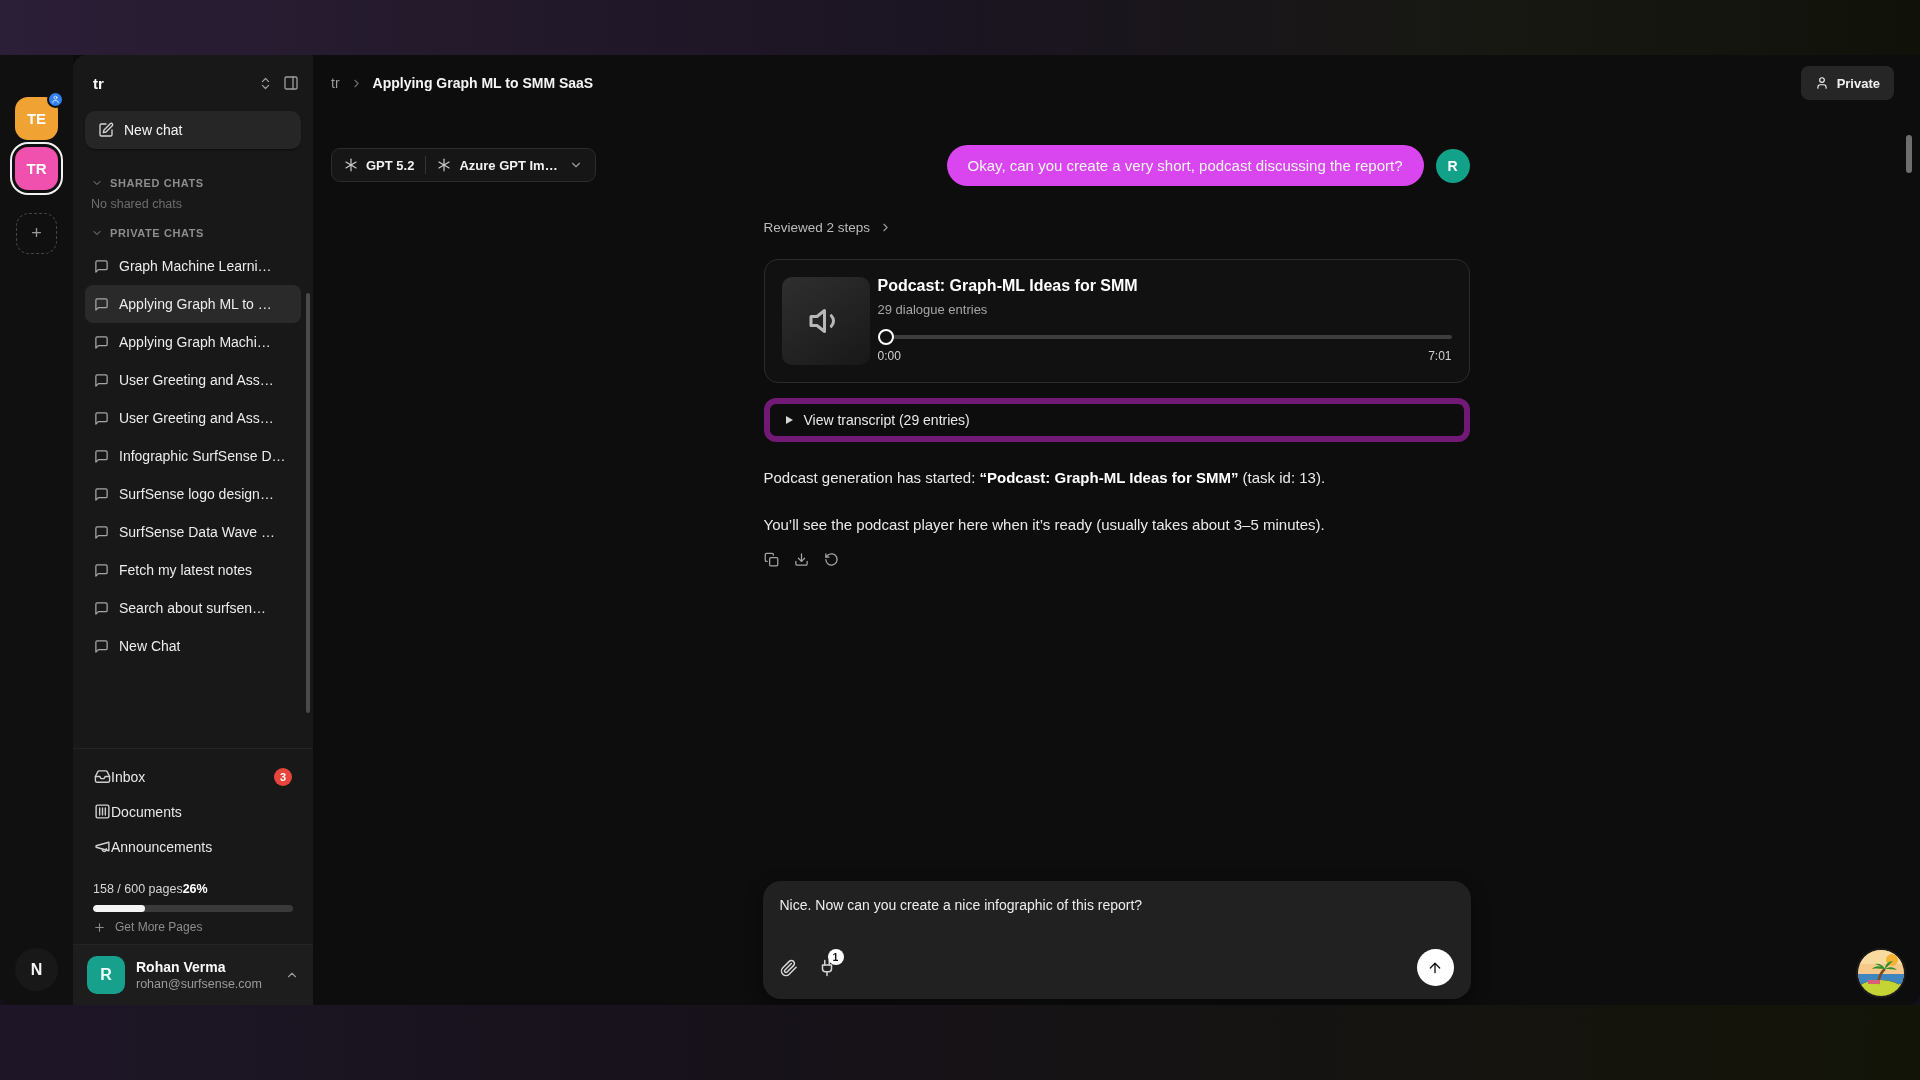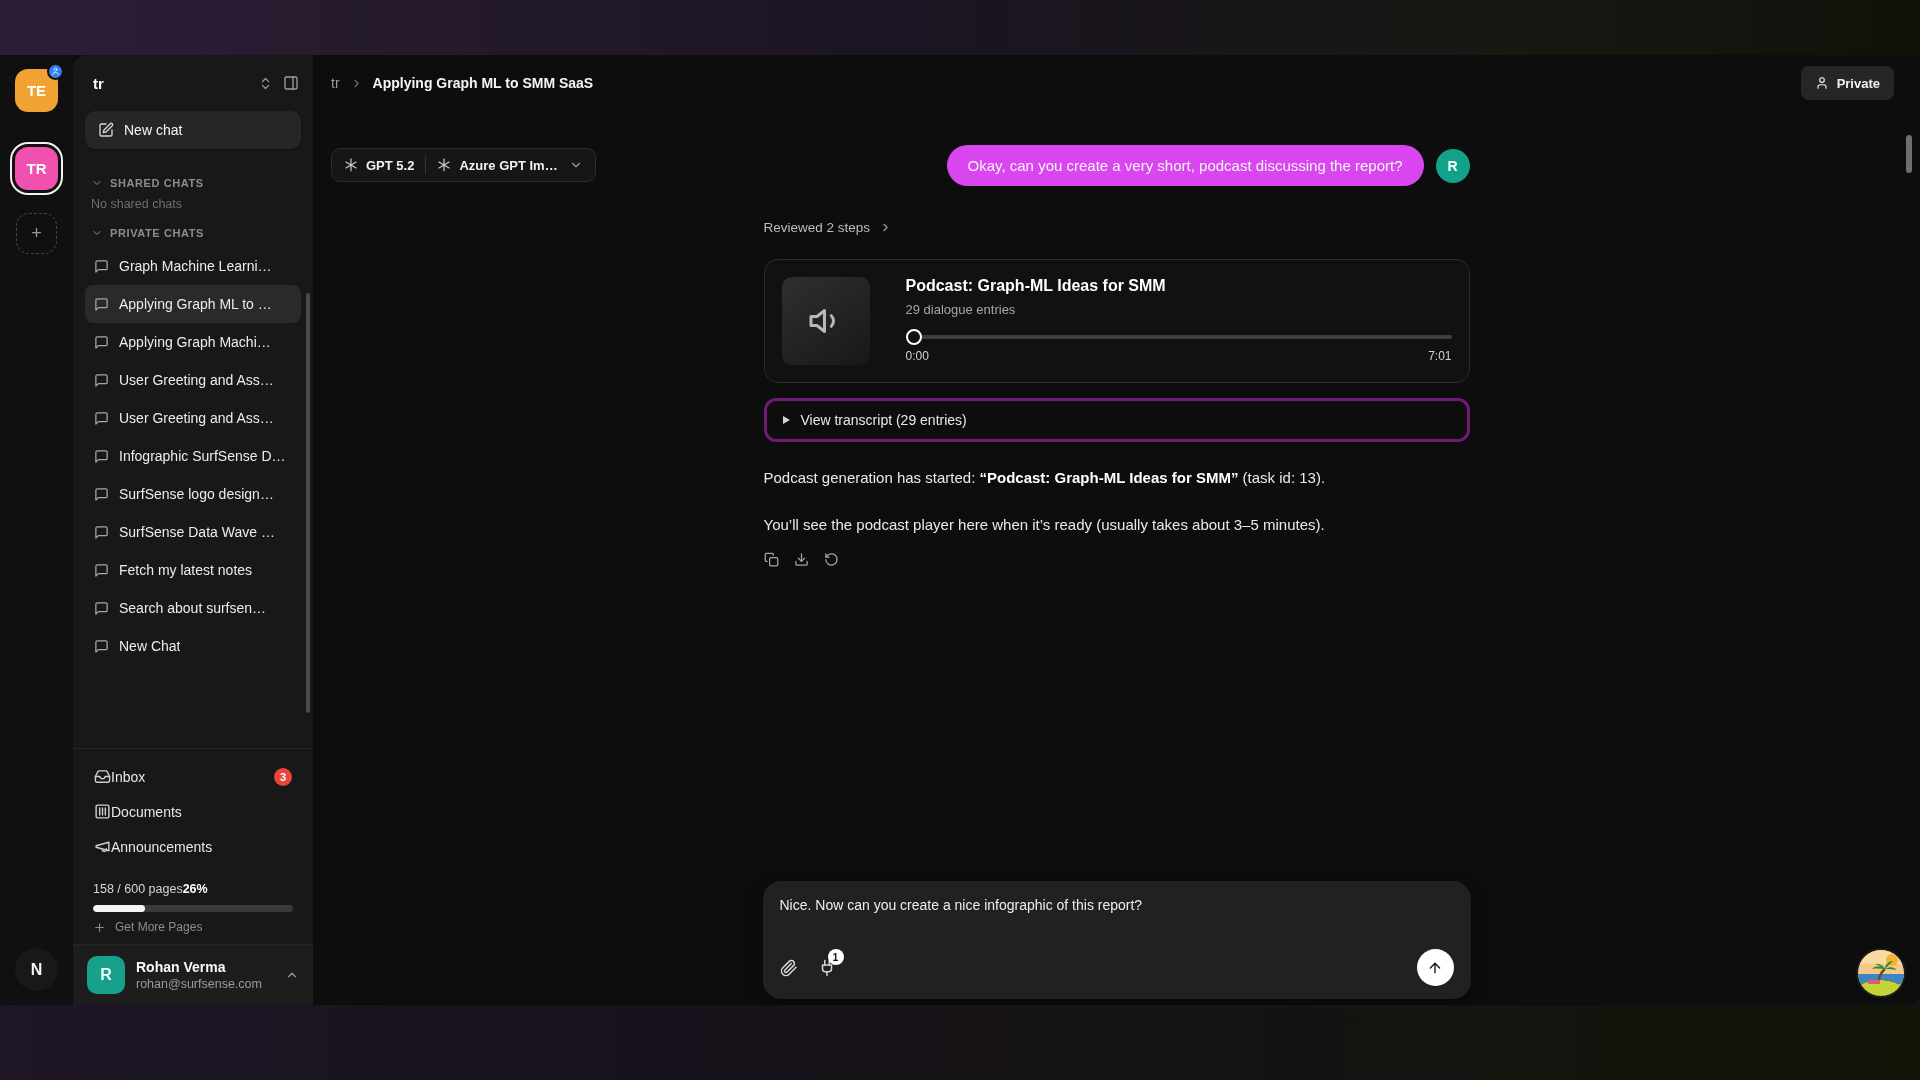--- a/index.html
+++ b/index.html
@@ -14,21 +14,21 @@
   .band-bottom { position:absolute; top:1005px; left:0; width:1920px; height:75px;
     background:linear-gradient(90deg,#1e1627 0%,#17121b 35%,#131408 100%); }
 
   .app { position:absolute; top:55px; left:0; width:1920px; height:950px; background:#0c0c0c;
     border-radius:0 0 14px 14px; overflow:hidden; }
 
   
   .rail { position:absolute; left:0; top:0; width:73px; height:100%; background:#101010; }
   .rail-avatar { position:absolute; left:15px; width:43px; height:43px; border-radius:13px;
     display:flex; align-items:center; justify-content:center; font-weight:700; font-size:15px; color:#fff; }
-  .rail-avatar.te { top:14px; background:#f0a232; }
+  .rail-avatar.te { top:42px; background:#f0a232; }
   .rail-avatar.tr { top:92px; background:#f050ae; box-shadow:0 0 0 3px #101010, 0 0 0 5px #f2f2f2; }
   .rail-badge { position:absolute; top:-6px; right:-6px; width:17px; height:17px; border-radius:50%;
     background:#2f7ff0; border:2px solid #101010; display:flex; align-items:center; justify-content:center; color:#fff; }
   .rail-add { position:absolute; left:16px; top:158px; width:41px; height:41px; border-radius:13px;
     border:1.5px dashed #454545; color:#9a9a9a; font-size:18px; display:flex; align-items:center; justify-content:center; }
   .rail-logo { position:absolute; left:15px; bottom:14px; width:43px; height:43px; border-radius:50%;
     background:#181818; color:#f5f5f5; font-weight:700; font-size:16px; display:flex; align-items:center; justify-content:center; }
 
   
   .sidebar { position:absolute; left:73px; top:0; bottom:0; width:240px; background:#181818;
@@ -91,40 +91,40 @@
   .chat-col { width:706px; margin:0 auto; position:relative; }
   .user-row { display:flex; justify-content:flex-end; align-items:center; gap:12px; padding-top:34px; }
   .bubble { background:#d946ef; border-radius:24px; padding:12px 21px; font-size:15px; color:#f5f5f5; }
   .user-avatar { width:34px; height:34px; border-radius:50%; background:#12a189; color:#fff; font-weight:700;
     font-size:14px; display:flex; align-items:center; justify-content:center; flex:0 0 auto; }
 
   .reviewed { display:flex; align-items:center; gap:9px; color:#bcbcbc; font-size:13.5px; margin-top:34px; }
   .reviewed .rv-chev { color:#9c9c9c; }
 
   .podcast-card { margin-top:24px; border:1px solid #2c2c2c; border-radius:14px; background:#111111; padding:17px; }
-  .pc-top { display:flex; gap:36px; }
+  .pc-top { display:flex; gap:8px; }
   .pc-tile { width:88px; height:88px; border-radius:10px; background:linear-gradient(145deg,#2f2f2f,#181818);
     display:flex; align-items:center; justify-content:center; color:#b8b8b8; flex:0 0 auto; }
   .pc-info { flex:1; min-width:0; }
   .pc-title { font-size:16px; font-weight:700; color:#ffffff; }
   .pc-sub { font-size:13px; color:#a6a6a6; margin-top:7px; }
   .pc-slider { margin-top:11px; position:relative; height:18px; display:flex; align-items:center; }
   .pc-track { height:4px; width:100%; background:#3d3d3d; border-radius:2px; }
   .pc-thumb { position:absolute; left:0; width:16px; height:16px; border-radius:50%; background:#111;
     border:2.5px solid #ffffff; }
   .pc-times { display:flex; justify-content:space-between; font-size:12px; color:#d2d2d2; margin-top:3px; }
   .pc-controls { display:flex; align-items:center; gap:15px; margin-top:15px; }
   .play-btn { background:#ffffff; color:#0a0a0a; border-radius:9px; height:36px; padding:0 17px;
     display:flex; align-items:center; gap:9px; font-size:14px; font-weight:600; }
   .vol { display:flex; align-items:center; gap:11px; color:#b8b8b8; }
   .vol-bar { width:88px; height:4px; border-radius:2px; background:#8e8e8e; }
   .download-btn { margin-left:auto; background:#161616; border:1px solid #343434; border-radius:9px; height:36px;
     padding:0 15px; display:flex; align-items:center; gap:9px; color:#f0f0f0; font-size:13.5px; font-weight:600; }
 
-  .transcript { margin-top:15px; border:3px solid #701a75; border-radius:12px; height:44px;
+  .transcript { margin-top:15px; border:6px solid #701a75; border-radius:12px; height:44px;
     display:flex; align-items:center; gap:11px; padding:0 16px; color:#e8e8e8; font-size:14px; }
   .tri { width:0; height:0; border-left:7px solid #d6d6d6; border-top:4.5px solid transparent;
     border-bottom:4.5px solid transparent; }
 
   .msg-p { font-size:15px; color:#eaeaea; margin-top:25px; line-height:1.45; }
   .msg-p b { color:#ffffff; }
   .actions { display:flex; align-items:center; gap:15px; margin-top:16px; color:#a6a6a6; }
 
   .composer { position:absolute; bottom:6px; left:50%; transform:translateX(-50%); width:708px;
     background:#212121; border-radius:18px; padding:16px 17px 13px; box-shadow:0 6px 18px rgba(0,0,0,.45); }

